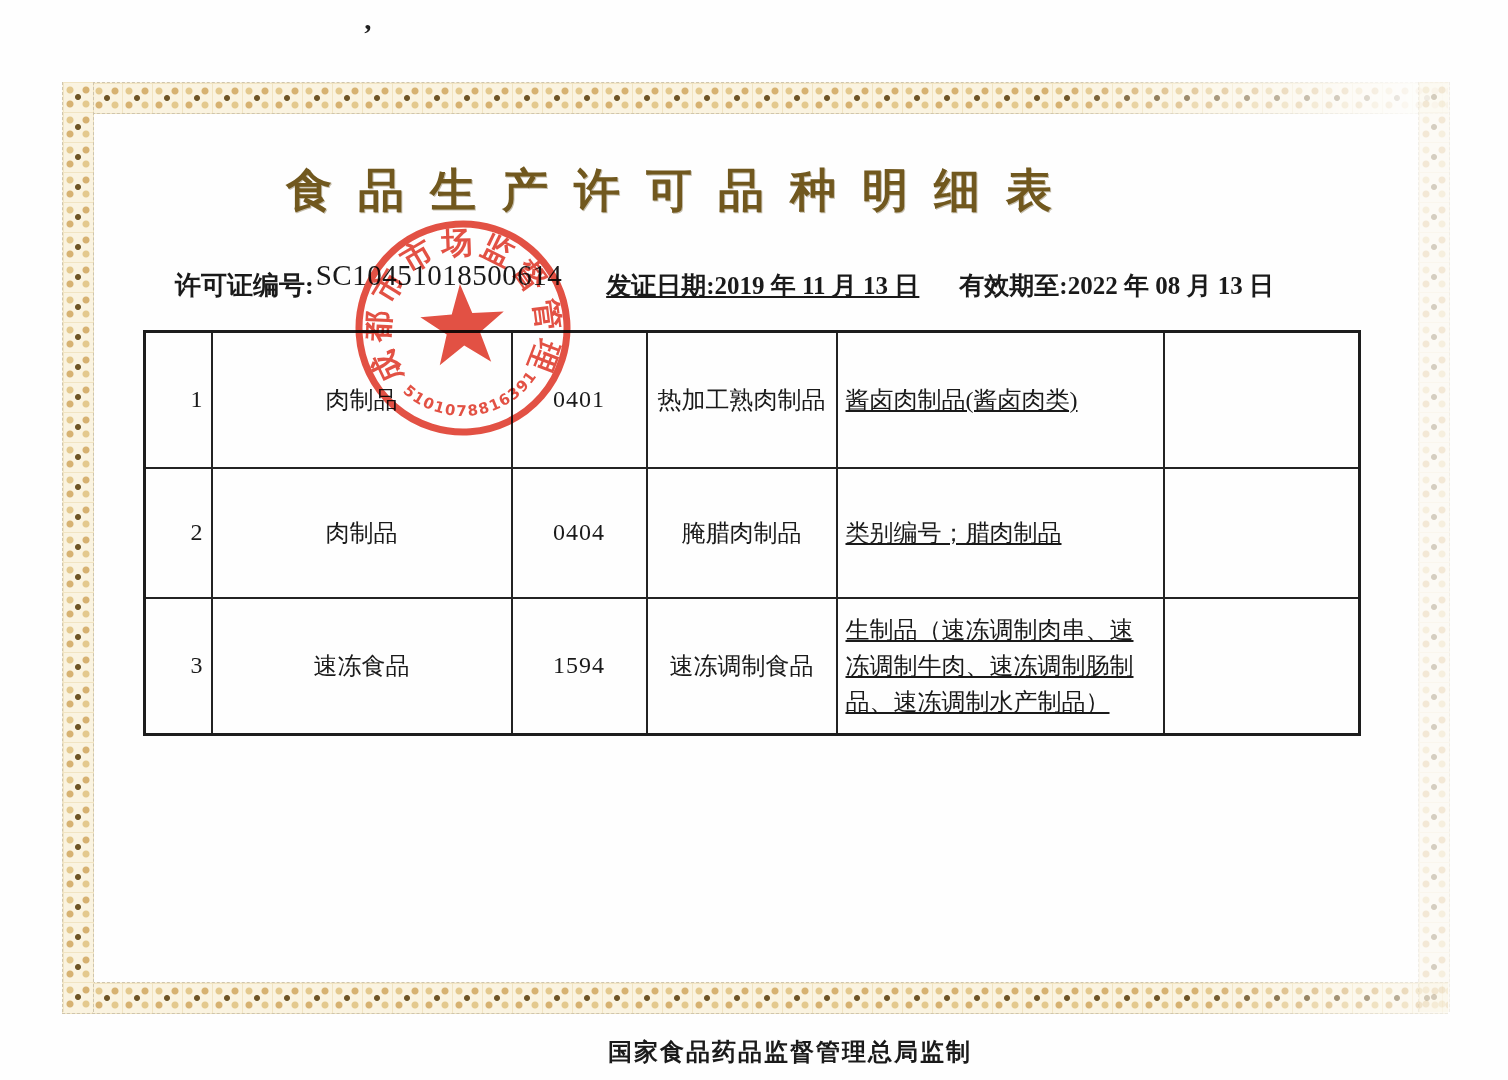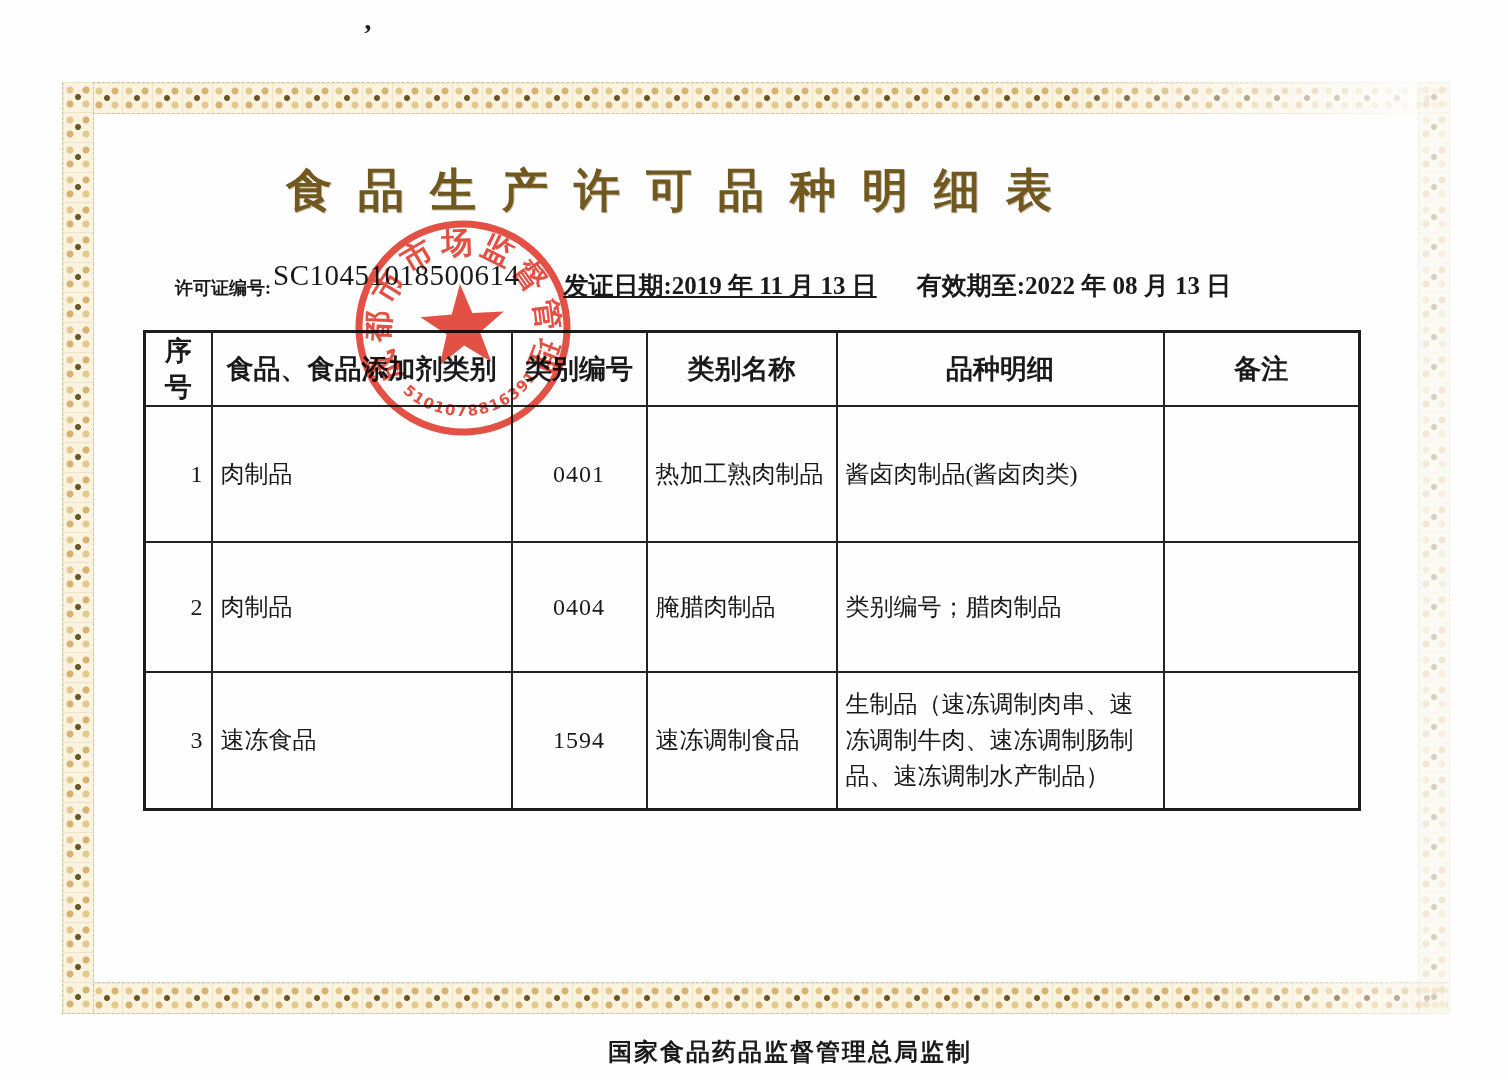--- a/index.html
+++ b/index.html
@@ -41,44 +41,44 @@
   #doc-title{
     position:absolute;left:0;top:160px;width:1364px;
     text-align:center;font-size:46px;font-weight:bold;
     letter-spacing:26px;color:#71581e;
     text-shadow:1px 1px 0 rgba(90,68,20,.35);
     white-space:nowrap;
   }
 
   
   #license-line{position:absolute;left:175px;top:268px;width:1220px;white-space:nowrap;font-size:25px;}
-  #license-label{font-weight:bold;font-size:18px;vertical-align:baseline;}
+  #license-label{font-weight:bold;font-size:26px;vertical-align:baseline;}
   #license-number{position:relative;top:-9px;font-size:29px;letter-spacing:.5px;margin-left:2px;}
   #issue-date{font-weight:bold;margin-left:44px;text-decoration:underline;}
   #valid-until{font-weight:bold;margin-left:40px;}
 
   
   #license-table{
     position:absolute;left:143px;top:330px;
     border-collapse:collapse;table-layout:fixed;
     width:1215px;
   }
   #license-table td,#license-table th{
     border:2px solid #232323;
     font-weight:normal;font-size:24px;
     padding:0 8px;overflow:hidden;
   }
   #license-table{border:3px solid #1d1d1d;}
   #license-table th{font-size:27px;font-weight:bold;text-align:center;}
   tr.hdr{height:60px;}
   tr.r1{height:136px;} tr.r2{height:130px;} tr.r3{height:137px;} tr.rw{height:135px;}
   td.seq{text-align:right;padding-right:7px;font-size:25px;}
-  td.cat,td.name{text-align:left;padding-left:12px;}
+  td.cat,td.name{text-align:center;padding-left:12px;}
   td.code{text-align:center;padding-left:18px;font-size:25px;letter-spacing:1px;}
-  td.detail{text-align:left;padding-left:10px;padding-right:6px;line-height:1.5;}
+  td.detail{text-align:left;padding-left:10px;padding-right:6px;line-height:1.5;text-decoration:underline;}
   td.wh-label{
     font-weight:bold;font-size:27px;line-height:1.65;
     padding:6px 4px 0 9px;vertical-align:middle;
     word-break:break-all;letter-spacing:2px;
   }
   td.wh-value{vertical-align:top;padding:12px 0 0 14px;font-size:25px;}
 
   
   #seal{
     position:absolute;left:347px;top:212px;width:232px;height:232px;
@@ -113,28 +113,20 @@
   <table id="license-table">
     <colgroup>
       <col style="width:67px">
         <col style="width:300px">
         <col style="width:135px">
       <col style="width:190px">
         <col style="width:327px">
         <col style="width:196px">
     </colgroup>
     <tbody>
-        <tr class="hdr">
-      <th>序号</th>
-      <th>食品、食品添加剂类别</th>
-      <th>类别编号</th>
-      <th>类别名称</th>
-      <th>品种明细</th>
-      <th>备注</th>
-    </tr>
     <tr class="r1">
       <td class="seq">1</td>
       <td class="cat">肉制品</td>
       <td class="code">0401</td>
       <td class="name">热加工熟肉制品</td>
       <td class="detail">酱卤肉制品(酱卤肉类)</td>
       <td class="remark"></td>
     </tr>
     <tr class="r2">
       <td class="seq">2</td>

